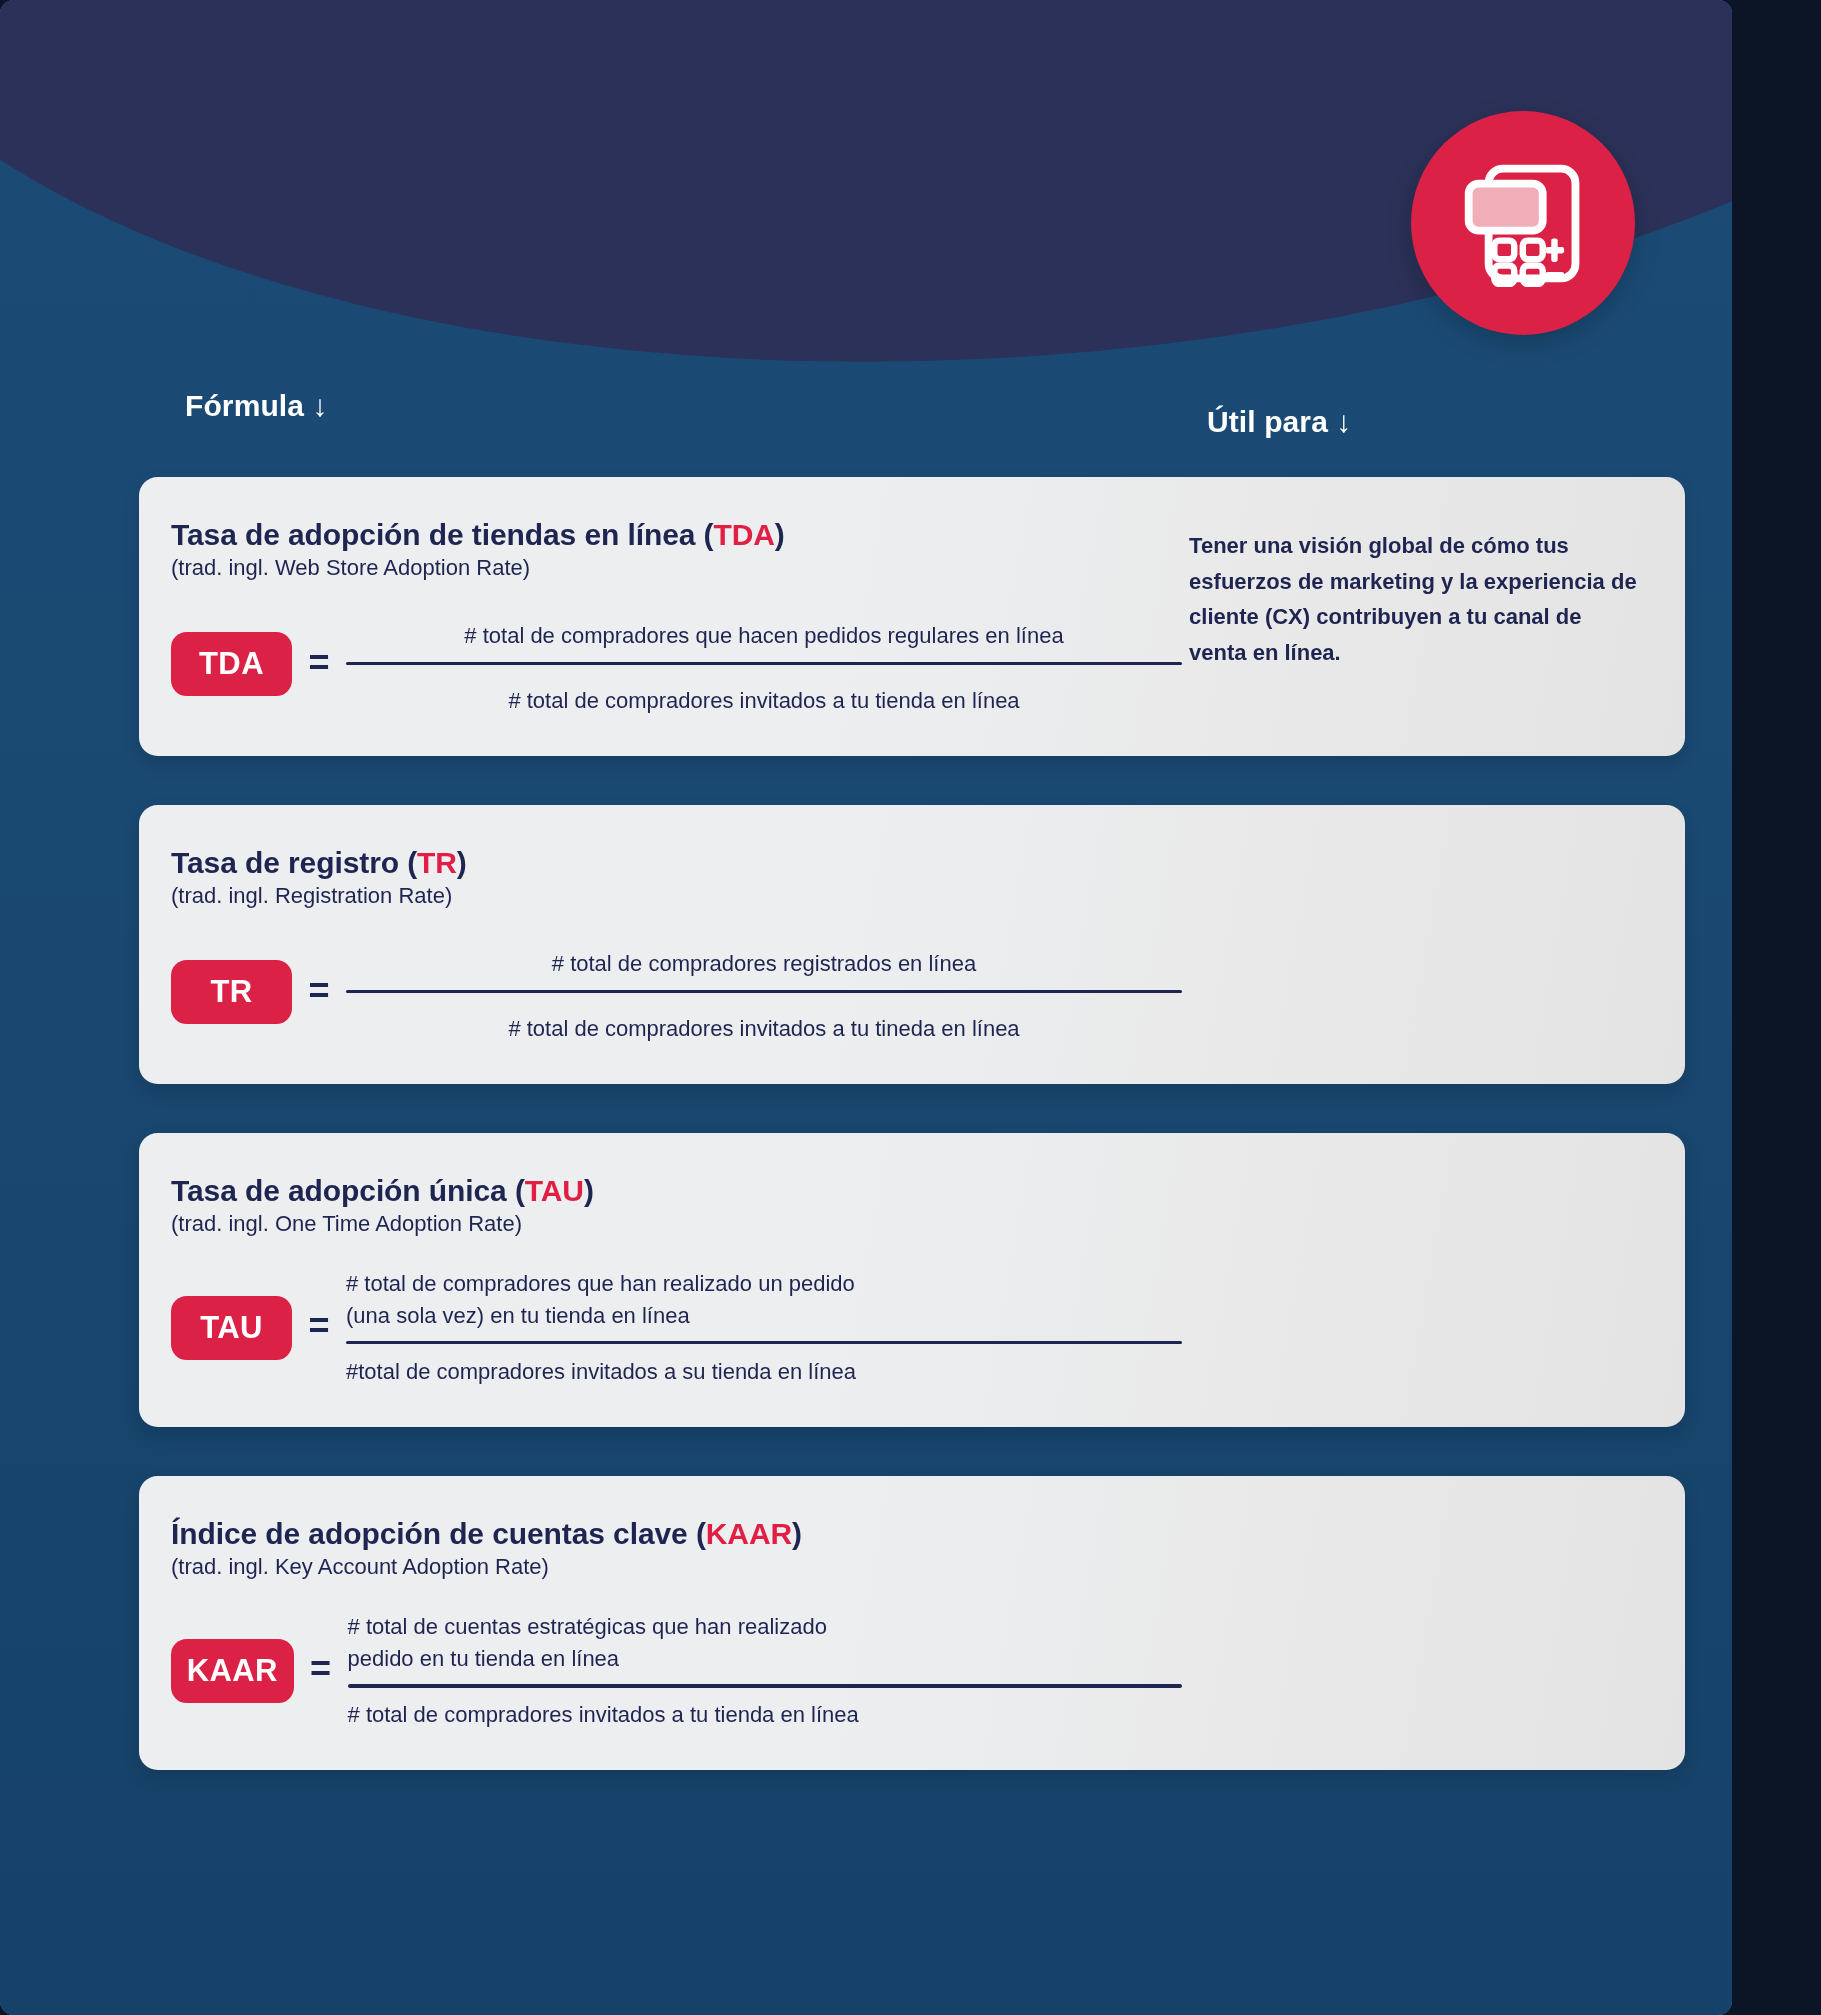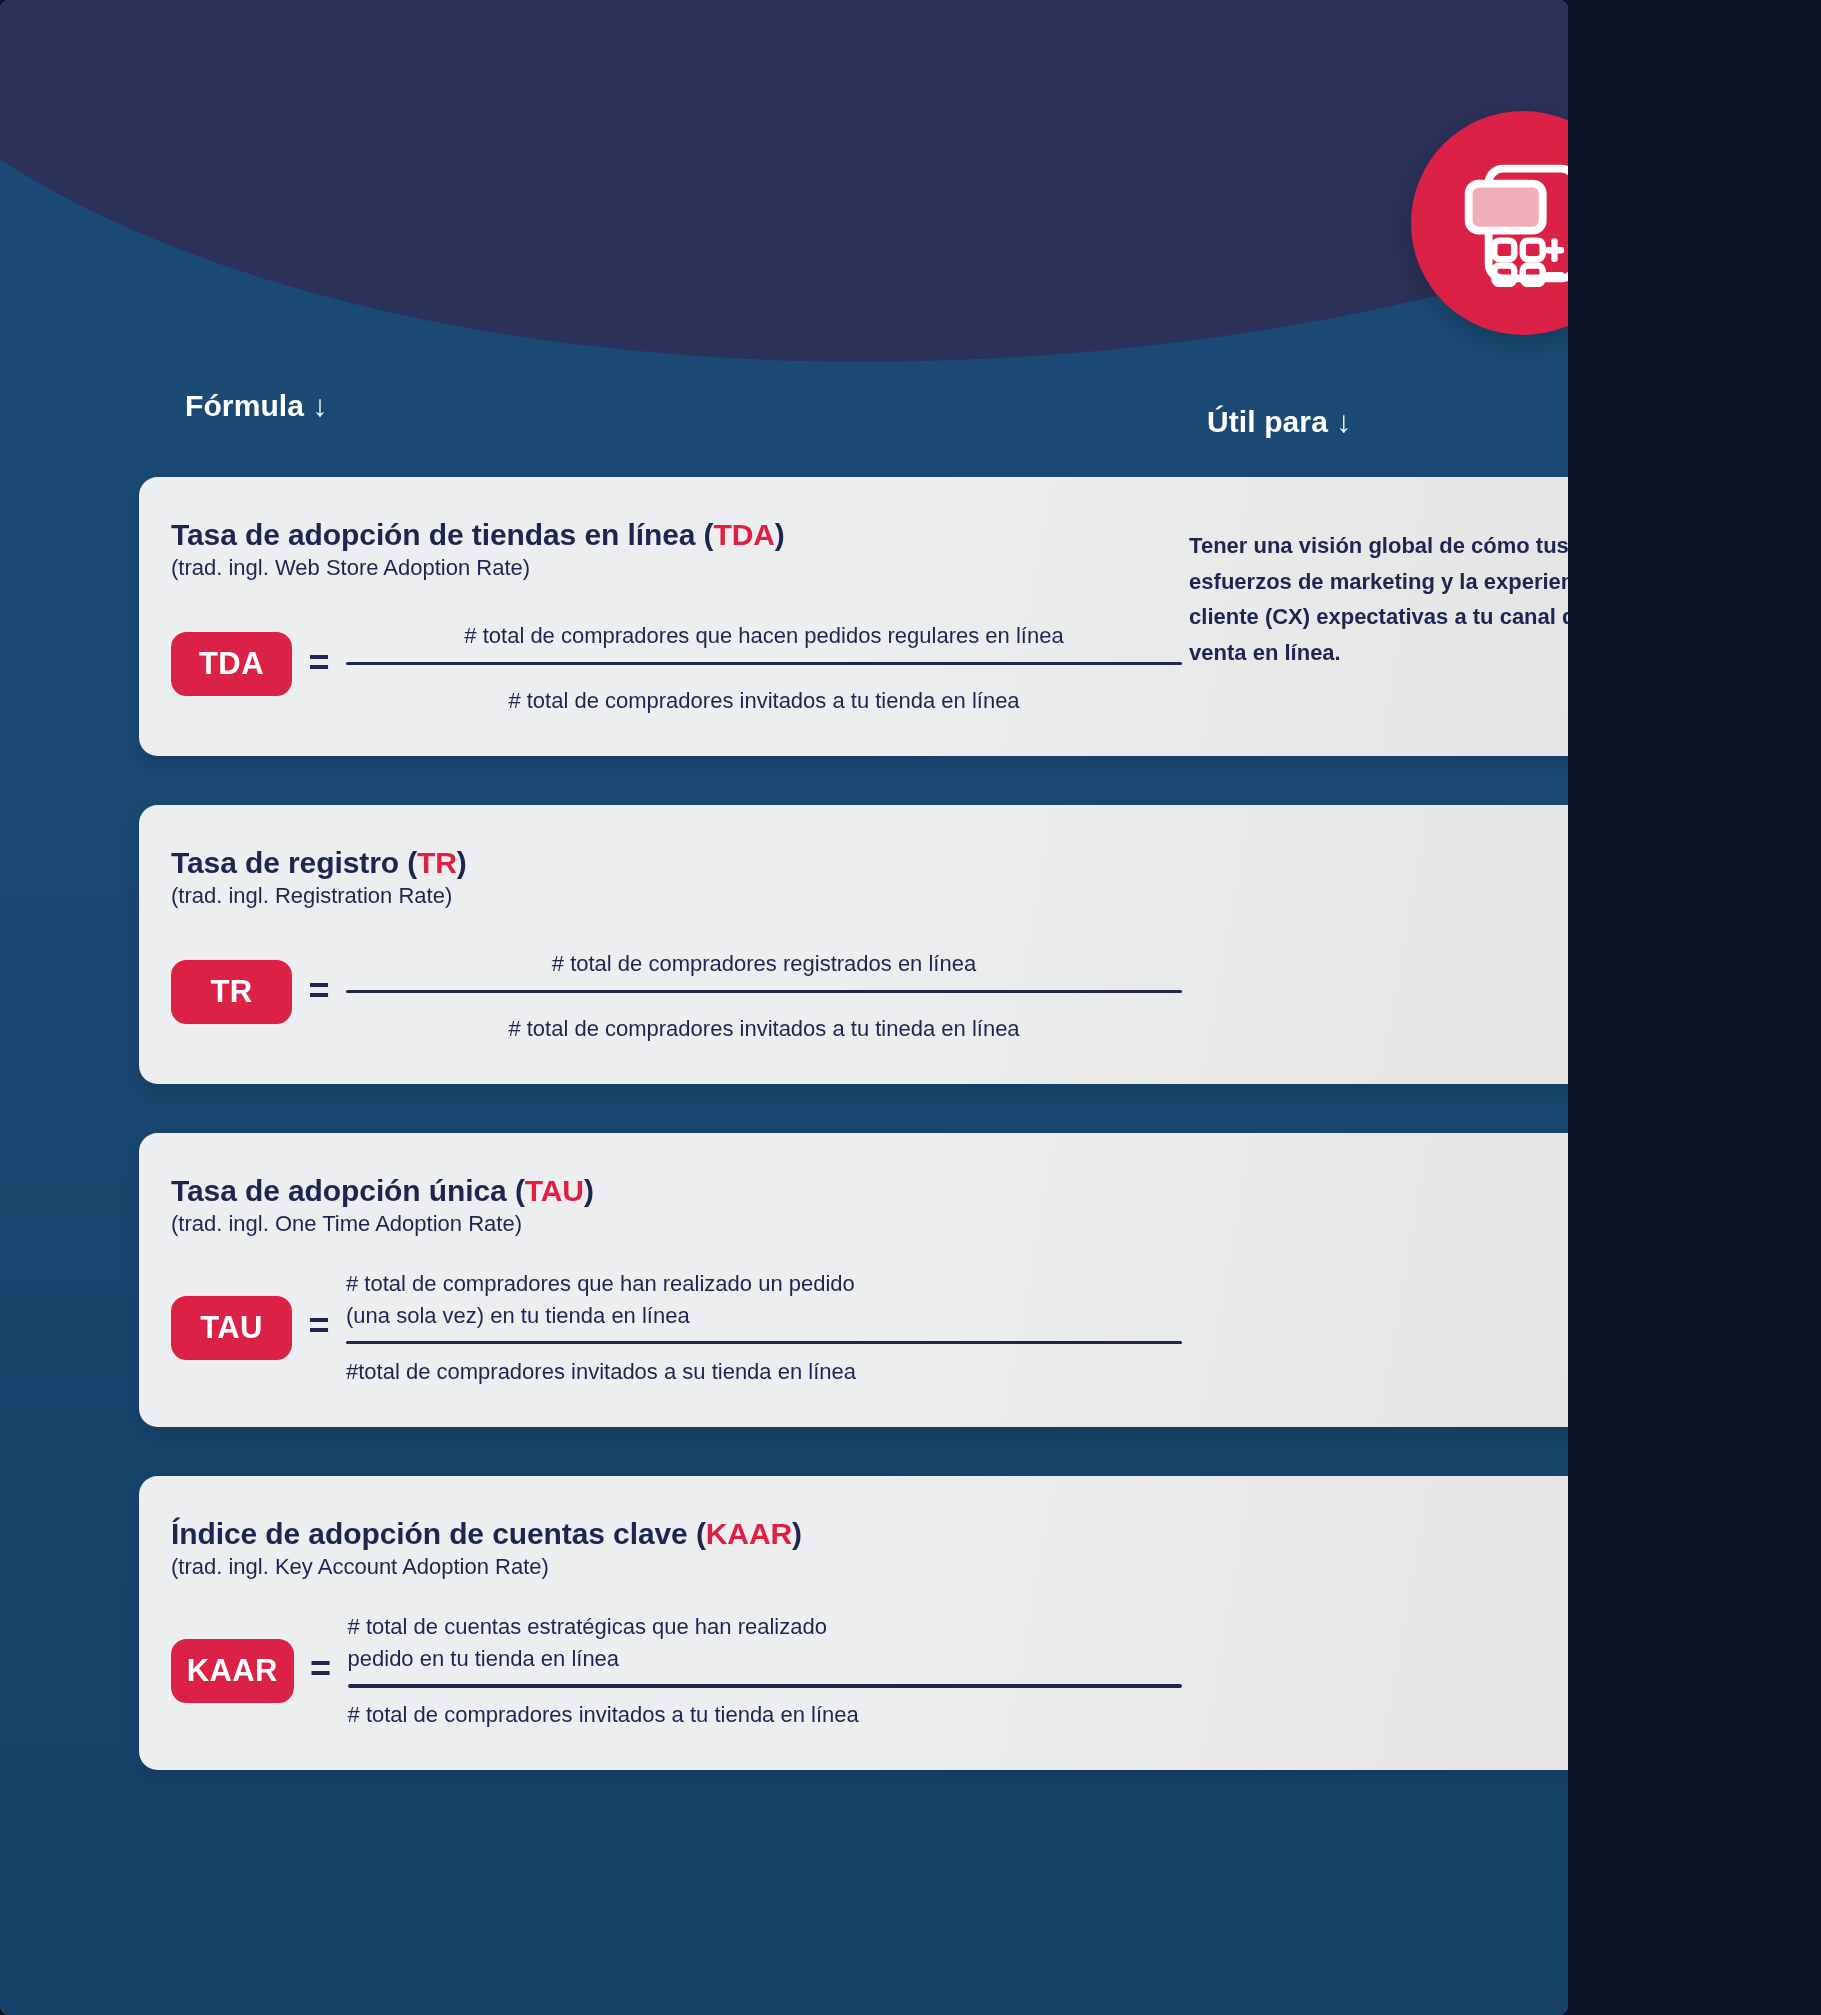--- a/index.html
+++ b/index.html
@@ -2,25 +2,25 @@
 <html style="font-size:11.4px"><head>
 <meta charset="utf-8">
 <style>
   html,body{margin:0;padding:0;background:#0c1526;}
   body{
     font-family:"Liberation Sans", sans-serif;
     -webkit-font-smoothing:antialiased;
   }
   .page{
     position:relative;
-    width:1568px;
+    width:1732px;
     height:2015px;
     overflow:hidden;
     background:#3b82f6;
-    border-radius:9px;
+    border-radius:14px;
   }
   .bg-blue2{
     position:absolute; inset:0;
     background:linear-gradient(180deg,#1b4b76 0%, #1a4972 35%, #17446b 75%, #164269 100%);
   }
   .bg-navy2{
     position:absolute;
     left:-214px;
     top:-800px;
     width:2429px;
@@ -202,21 +202,21 @@
           <div class="pill">TDA</div>
           <div class="eq">=</div>
           <div class="frac center">
             <div class="num"># total de compradores que hacen pedidos regulares en línea</div>
             <div class="bar"></div>
             <div class="den"># total de compradores invitados a tu tienda en línea</div>
           </div>
         </div>
       </div>
       <div class="card-right">
-        <p class="useful">Tener una visión global de cómo tus esfuerzos de marketing y la experiencia de cliente (CX) expectativas a tu canal de venta en línea.</p>
+        <p class="useful">Tener una visión global de cómo tus esfuerzos de marketing y la experiencia de cliente (CX) contribuyen a tu canal de venta en línea.</p>
       </div>
     </div>
 
     <div class="card">
       <div class="card-left">
         <h2 class="c-title"><span>Tasa de registro (</span><span class="abbr">TR</span><span>)</span></h2>
         <p class="c-sub">(trad. ingl. Registration Rate)</p>
         <div class="formula">
           <div class="pill">TR</div>
           <div class="eq">=</div>

